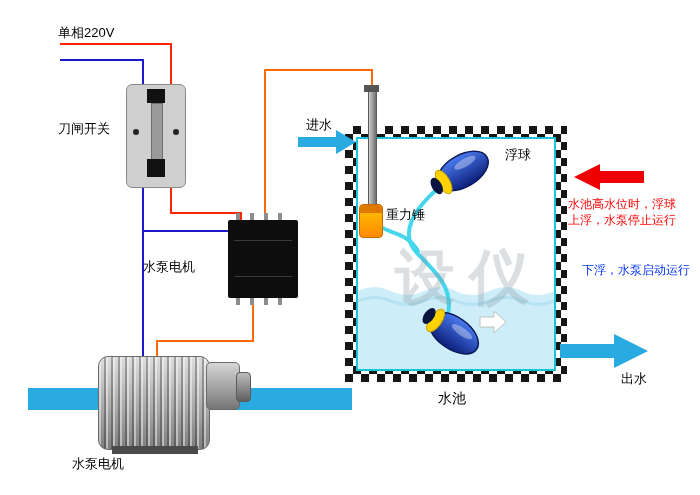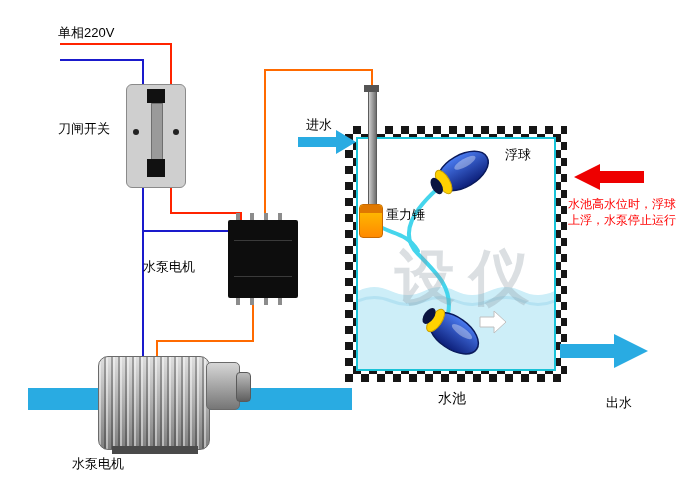--- a/index.html
+++ b/index.html
@@ -163,22 +163,23 @@
 
   <svg class="abs" style="left:574px;top:162px;z-index:5;" width="70" height="30">
     <polygon points="70,9 26,9 26,2 0,15 26,28 26,21 70,21" fill="#ee0000"></polygon>
   </svg>
   <div class="note note-red" style="left:568px;top:196px;">
     <div>水池高水位时，浮球</div>
     <div>上浮，水泵停止运行</div>
   </div>
 
   <div class="note note-blue" style="left:582px;top:262px;">
+    <div>下浮，水泵启动运行</div>
   </div>
 
   <svg class="abs" style="left:560px;top:334px;z-index:5;" width="88" height="34">
     <polygon points="0,10 54,10 54,0 88,17 54,34 54,24 0,24" fill="#29abe2"></polygon>
   </svg>
-  <div class="lbl" style="left:606px;top:370px;margin-top:24px;">出水</div>
+  <div class="lbl" style="left:621px;top:370px;">出水</div>
 
   <div class="lbl pool-lbl" style="left:438px;top:390px;">水池</div>
 
 </div>
 
 </body></html>

